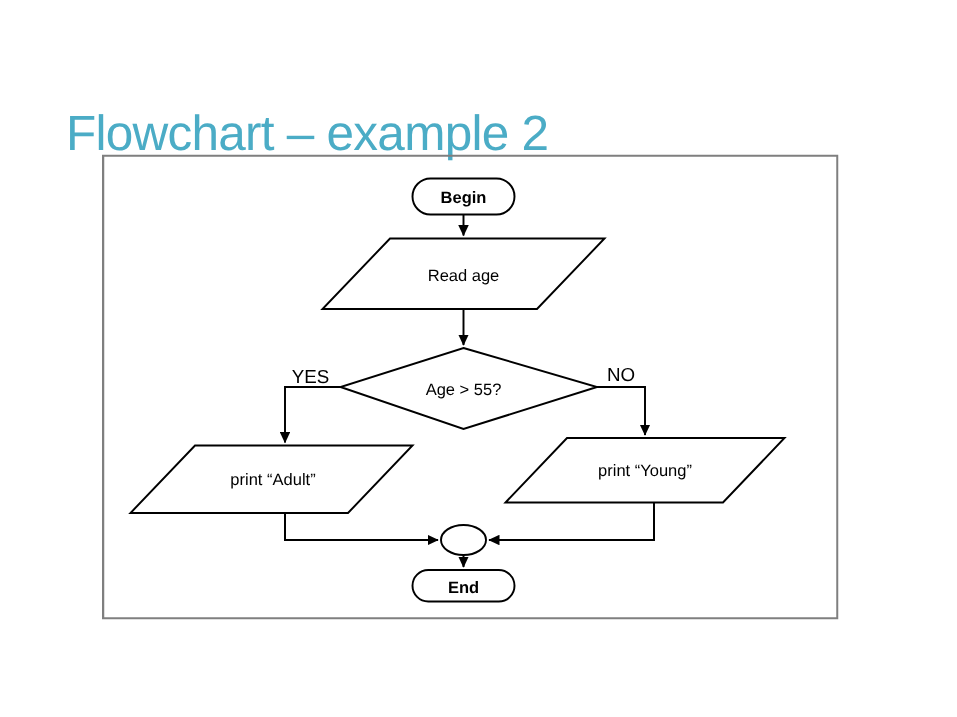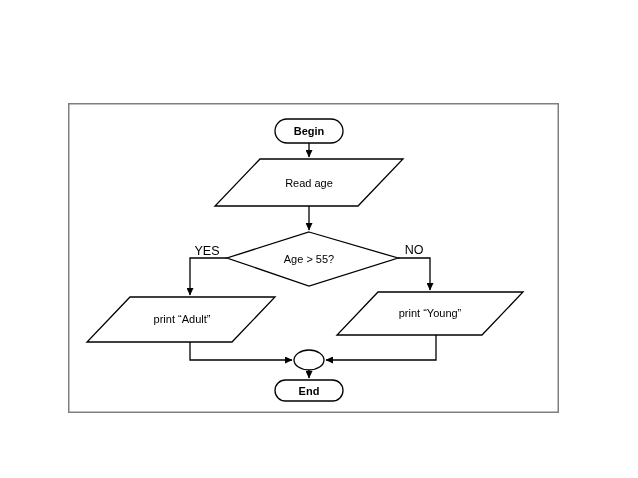--- a/index.html
+++ b/index.html
@@ -36,20 +36,21 @@
     font-family: "Liberation Sans", sans-serif;
     font-size: 12.5px; fill: #000000;
     text-anchor: middle;
   }
 </style>
 </head>
 <body>
 
 <div class="slide">
 
+  <h1 class="slide-title">Flowchart – example 2</h1>
 
   <svg class="flowchart-svg" width="491" height="310" viewBox="0 0 491 310">
 
     <defs>
       <marker id="arrow" markerWidth="8" markerHeight="7" refX="7" refY="3.5" orient="auto" markerUnits="userSpaceOnUse">
         <path d="M0,0 L7.5,3.5 L0,7 Z" fill="#000000"></path>
       </marker>
     </defs>
 
     <rect class="frame" x="0.75" y="0.75" width="489.5" height="308.5"></rect>

